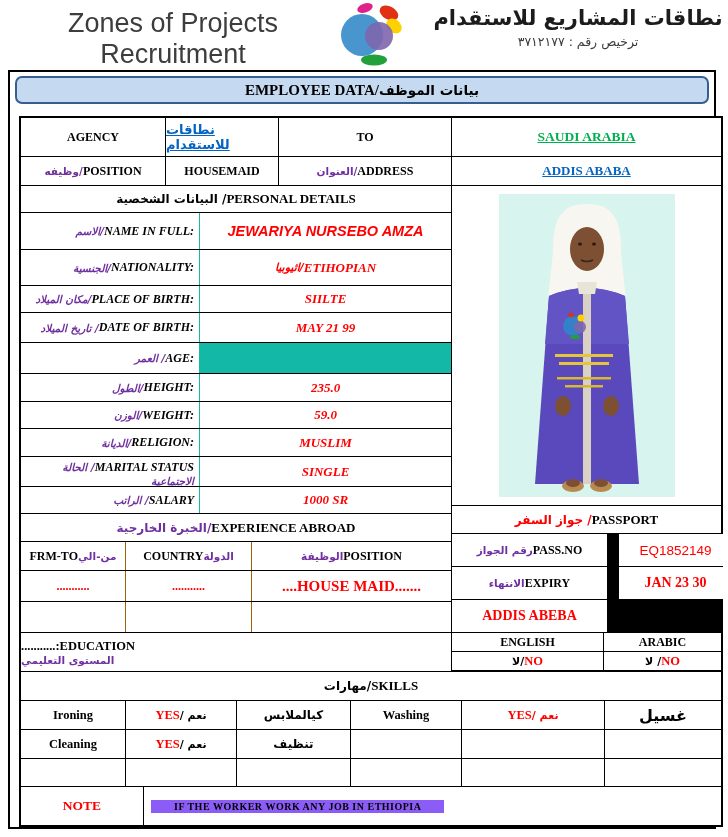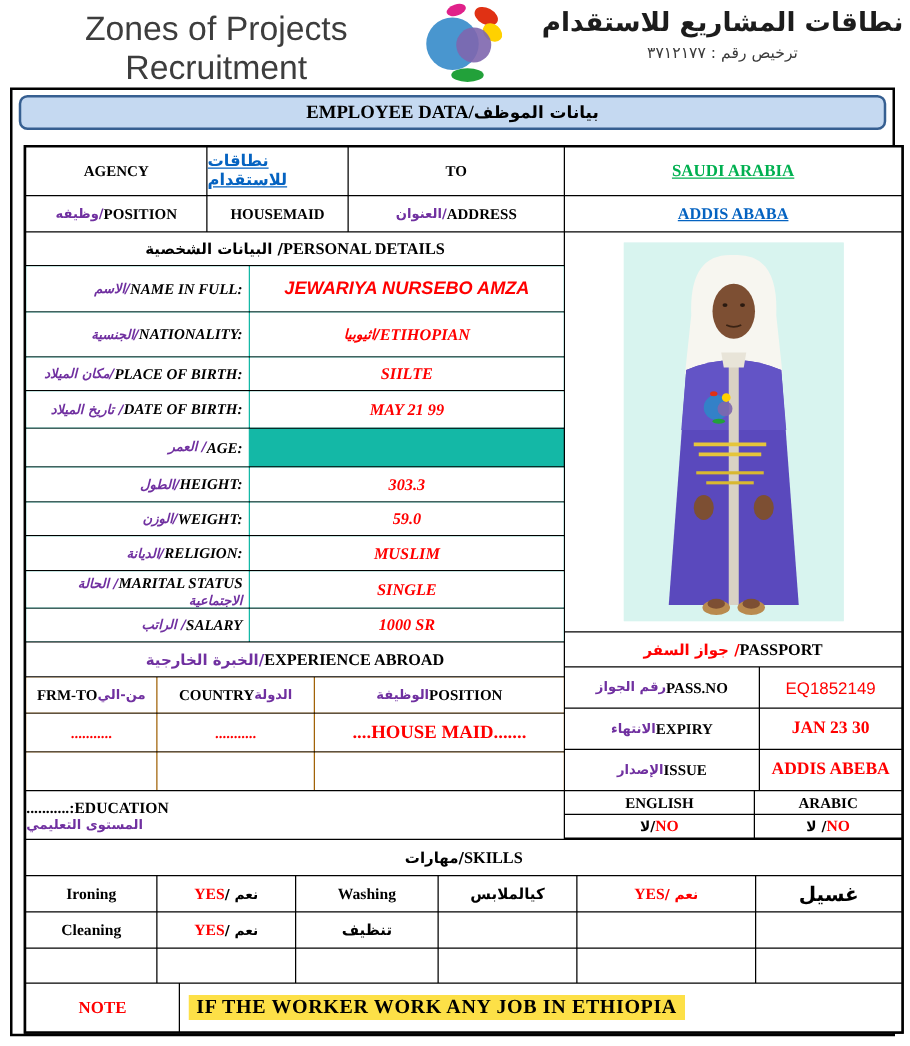--- a/index.html
+++ b/index.html
@@ -41,29 +41,29 @@
   .lab{justify-content:flex-end;text-align:right;padding-right:5px;box-sizing:border-box;}
   .len{font-size:12px;font-weight:bold;}
   .lar{font-size:10.5px;font-weight:bold;}
   .val{font-size:13px;font-weight:bold;color:#ff0000;}
   .secbar{font-size:13px;font-weight:bold;}
 
   .gA{grid-template-columns:144px 112px 172px 269px;grid-template-rows:38px 28px;}
   .gB{grid-template-columns:430px 269px;}
   .pgrid{display:grid;grid-template-columns:178px 251px;gap:1px;background:#14b8a6;font-style:italic;}
   .xgrid{display:grid;grid-template-columns:104px 125px 199px;gap:1px;background:#a16207;}
-  .ppgrid{display:grid;grid-template-columns:155px 113px;gap:1px;background:#000;}
+  .ppgrid{display:grid;grid-template-columns:155px 113px;gap:12px;background:#000;}
   .gC{grid-template-columns:430px 151px 117px;}
   .gSk{grid-template-columns:104px 110px 113px 110px 142px 116px;grid-template-rows:28px 28px 27px;}
   .gNote{grid-template-columns:122px 577px;grid-template-rows:38px;}
 
   .photo-cell{background:#fff;display:flex;align-items:flex-start;justify-content:center;}
   .photo{width:176px;height:303px;margin-top:8px;background:#d8f4ef;}
   .note-text-cell{justify-content:flex-start;padding-left:7px;box-sizing:border-box;}
-  .hl{background:#fde047;padding:1px 6px;font-size:16px;font-weight:bold;letter-spacing:0.5px;}
+  .hl{background:#8b5cf6;padding:1px 23px;font-size:10px;font-weight:bold;letter-spacing:0.5px;}
   .edu-cell{flex-direction:column;align-items:flex-start;justify-content:center;padding-right:8px;box-sizing:border-box;}
 </style>
 </head>
 <body>
 
 <div class="hdr">
   <div class="hdr-left">
     <div class="company-en">Zones of Projects Recruitment</div>
     <div class="license-en">License: 3712177</div>
   </div>
@@ -166,21 +166,21 @@
               <span class="ar pur lar">العمر /</span>
               <span class="len">AGE:</span>
             </div>
         </div>
 
         <div class="pgrid" style="height:27px">
           <div class="c lab">
               <span class="ar pur lar">الطول/</span>
               <span class="len">HEIGHT:</span>
             </div>
-          <div class="c val">303.3</div>
+          <div class="c val">235.0</div>
         </div>
 
         <div class="pgrid" style="height:26px">
           <div class="c lab">
               <span class="ar pur lar">الوزن/</span>
               <span class="len">WEIGHT:</span>
             </div>
           <div class="c val">59.0</div>
         </div>
 
@@ -291,24 +291,20 @@
 
         <div class="ppgrid" style="height:32px">
           <div class="c">
               <span class="ar pur lar">الانتهاء</span>
               <span class="len">EXPIRY</span>
             </div>
           <div class="c val" style="font-size:14px">JAN 23 30</div>
         </div>
 
         <div class="ppgrid" style="height:32px">
-          <div class="c">
-              <span class="ar pur lar">الإصدار</span>
-              <span class="len">ISSUE</span>
-            </div>
           <div class="c val" style="font-size:14px">ADDIS ABEBA</div>
         </div>
       </div>
     </div>
 
     <div class="grid gC" style="grid-template-rows:38px">
       <div class="c grnbg edu-cell">
         <div class="len" style="font-size:12.5px">...........:EDUCATION</div>
         <div class="ar pur lar">المستوى التعليمي</div>
       </div>
@@ -332,22 +328,22 @@
       <span class="ar" style="font-size:12px">مهارات/</span>
         <span>SKILLS</span>
     </div>
 
     <div class="grid gSk">
       <div class="c len" style="font-size:12.5px">Ironing</div>
       <div class="c">
           <span class="red b" style="font-size:12.5px">YES</span>
           <span class="ar b" style="font-size:11px"> / نعم</span>
         </div>
+      <div class="c ar b" style="font-size:12px">كيالملابس</div>
       <div class="c len" style="font-size:12.5px">Washing</div>
-      <div class="c ar b" style="font-size:12px">كيالملابس</div>
       <div class="c">
           <span class="red b" style="font-size:12.5px">YES</span>
           <span class="ar red b" style="font-size:11px">/ نعم</span>
         </div>
       <div class="c ar b" style="font-size:16px">غسيل</div>
 
       <div class="c len" style="font-size:12.5px">Cleaning</div>
       <div class="c">
           <span class="red b" style="font-size:12.5px">YES</span>
           <span class="ar b" style="font-size:11px"> / نعم</span>

